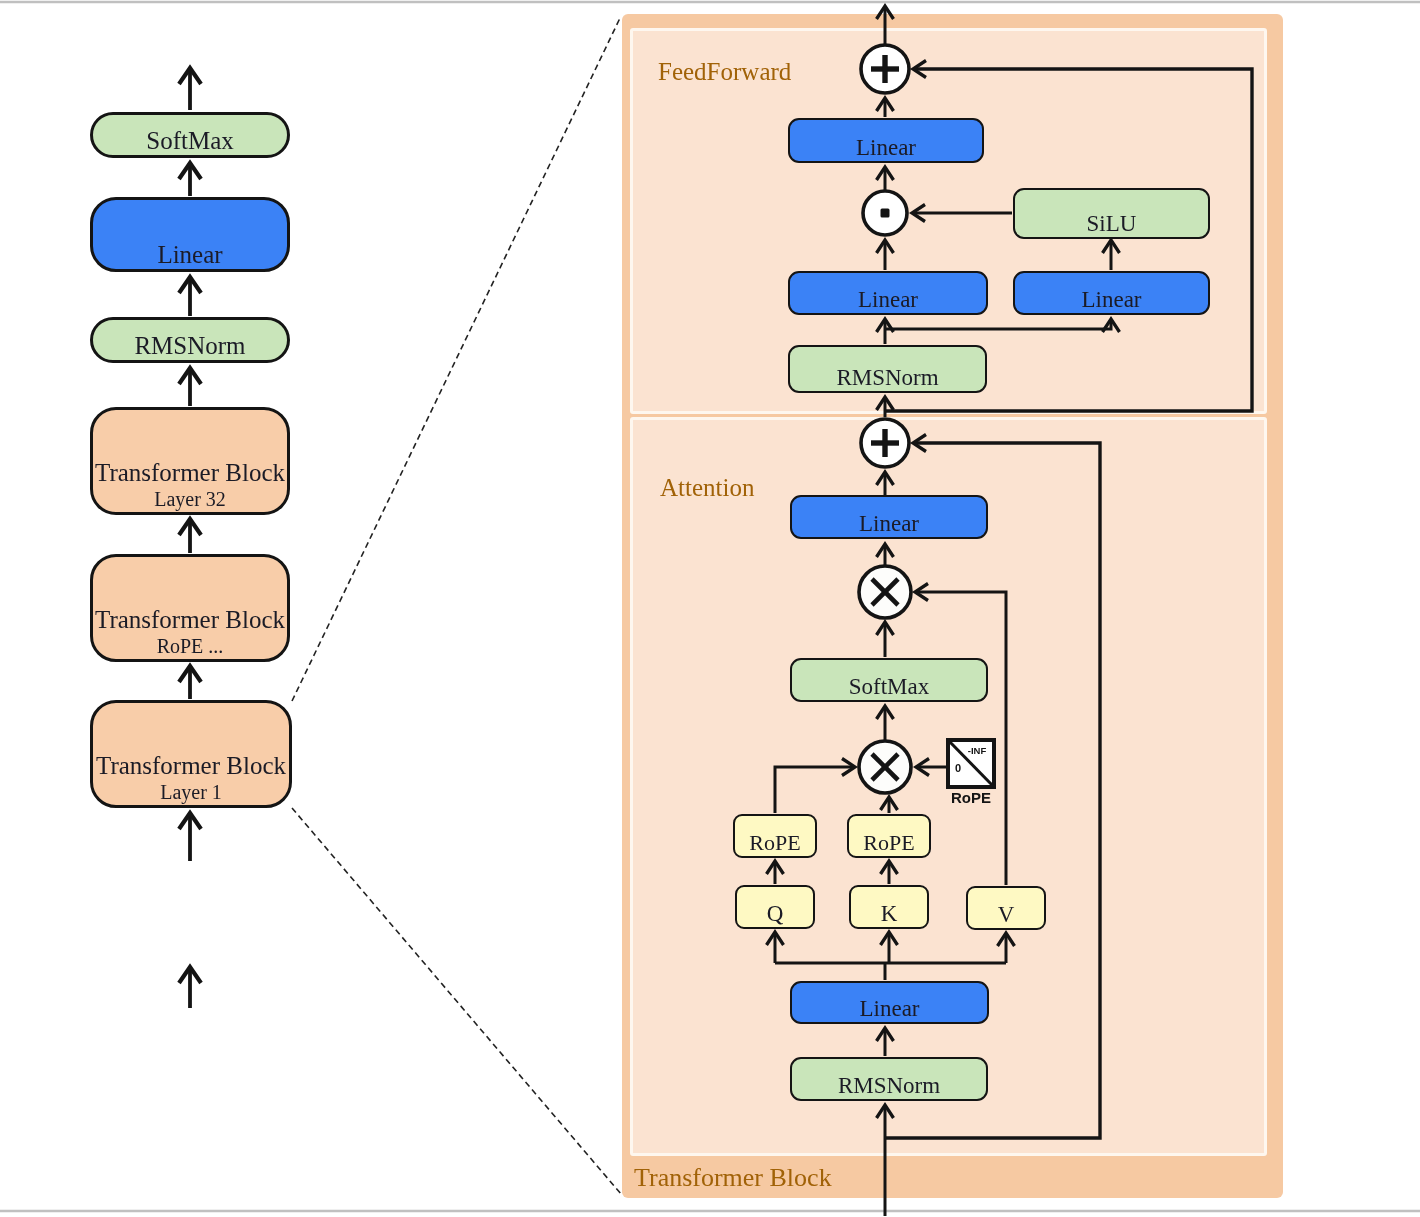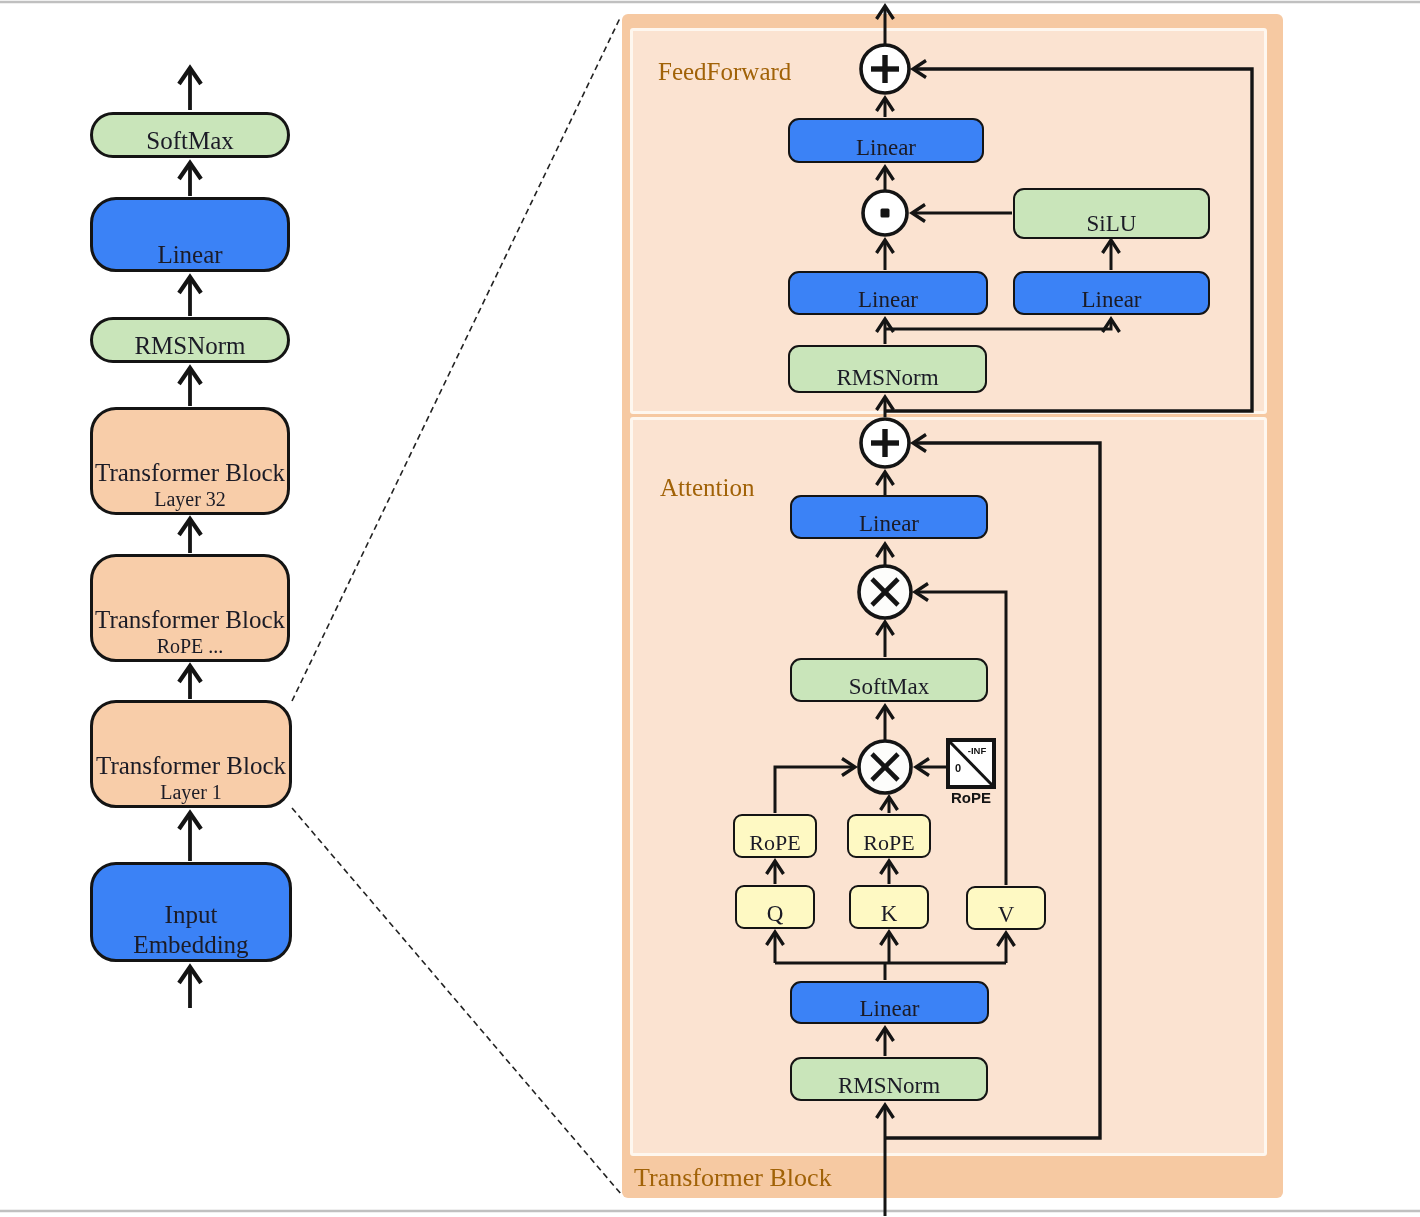--- a/index.html
+++ b/index.html
@@ -145,23 +145,20 @@
     <span class="sub">Layer 32</span>
   </div>
   <div class="box orange leftbox" style="left:90px;top:554px;width:200px;height:108px;">
     <span>Transformer Block</span>
     <span class="sub">RoPE ...</span>
   </div>
   <div class="box orange leftbox" style="left:90px;top:700px;width:202px;height:108px;">
     <span>Transformer Block</span>
     <span class="sub">Layer 1</span>
   </div>
-  <div class="box blue leftbox" style="left:90px;top:862px;width:202px;height:100px;padding:0 30px;">
-    <span>Input Embedding</span>
-  </div>
 
   <div class="sec-title" style="left:658px;top:58px;">FeedForward</div>
   <div class="sec-title" style="left:660px;top:474px;">Attention</div>
   <div class="sec-title" style="left:634px;top:1163px;font-size:26px;">Transformer Block</div>
 
   <div class="box blue rightbox" style="left:788px;top:118px;width:196px;height:45px;">
     <span>Linear</span>
   </div>
   <div class="box green rightbox" style="left:1013px;top:188px;width:197px;height:51px;">
     <span>SiLU</span>

